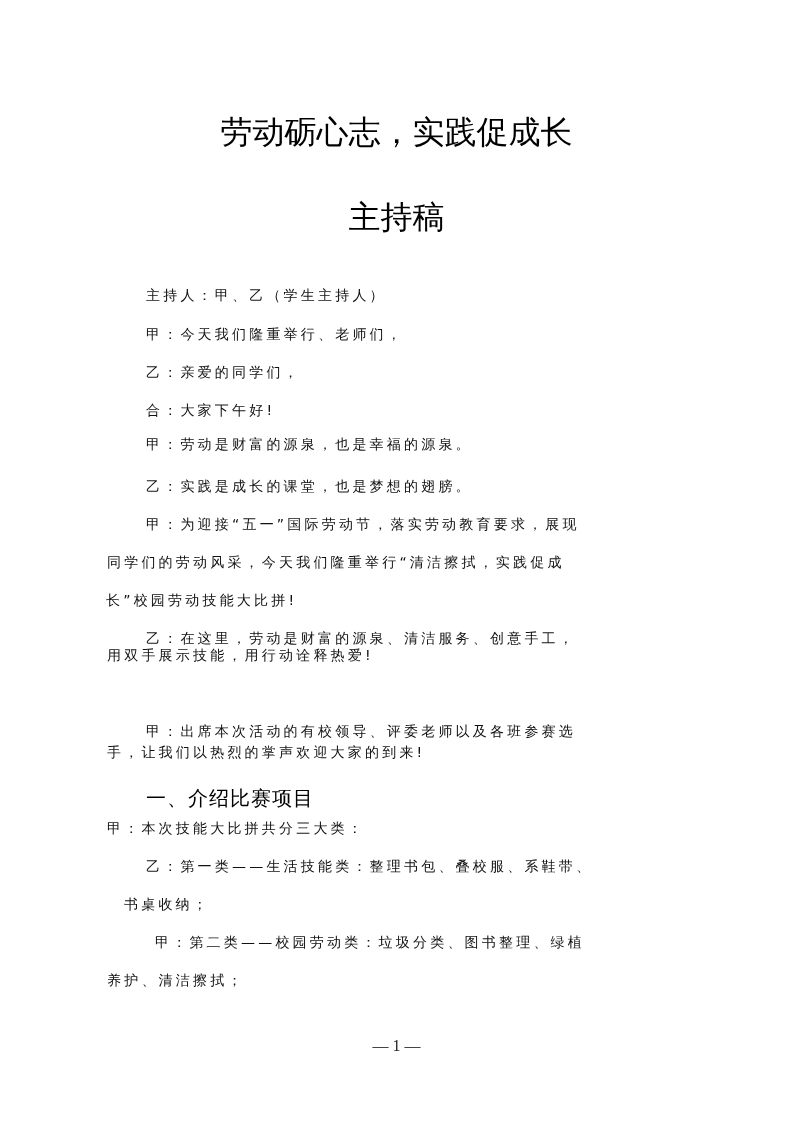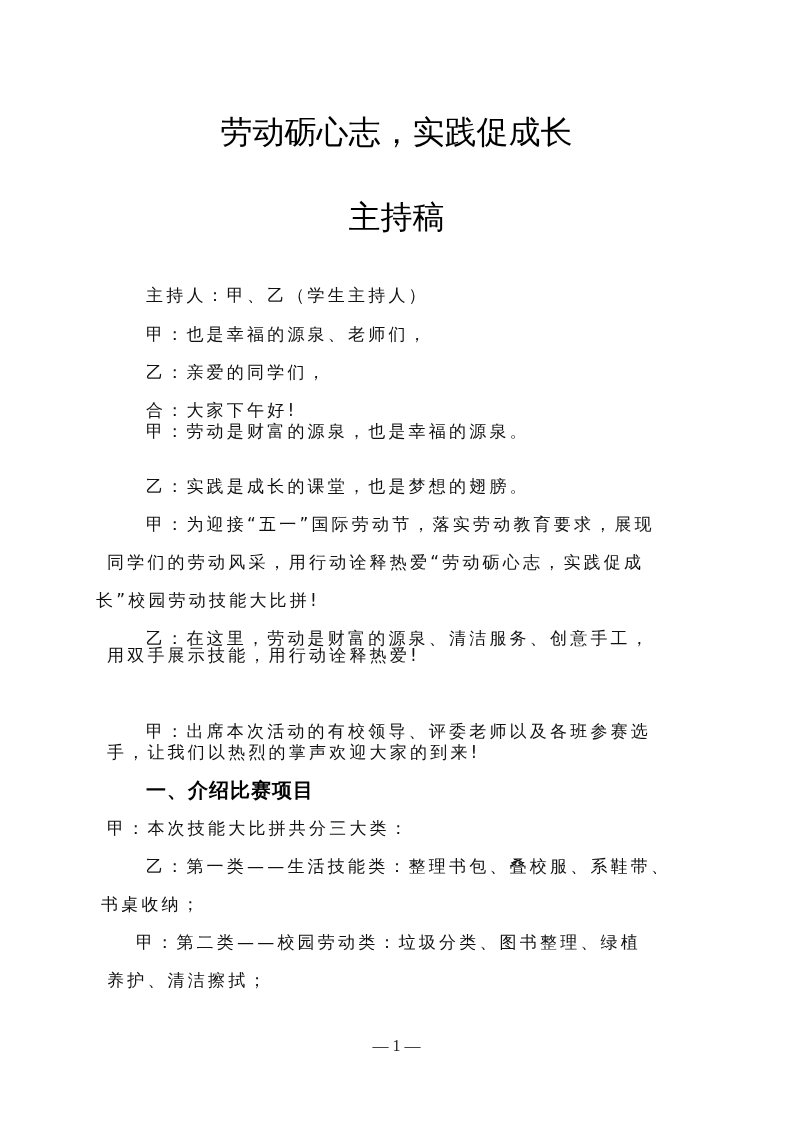--- a/index.html
+++ b/index.html
@@ -1,47 +1,47 @@
 <!DOCTYPE html>
 <html><head>
   <meta charset="utf-8">
   <style>
     html, body { margin: 0; padding: 0; background: #ffffff; }
     body { width: 793px; height: 1122px; position: relative; overflow: hidden; color: #000; }
     .page { position: absolute; left: 0; top: 0; width: 793px; height: 1122px; background: #fff; }
     .title { position: absolute; left: 0; width: 793px; text-align: center;
       font-family: "DejaVu Serif", "Liberation Serif", serif; font-size: 32px; line-height: 40px; color: #000; }
     .body-line { position: absolute; font-family: "DejaVu Sans", "Liberation Sans", sans-serif;
-      font-size: 17px; line-height: 26px; color: #111; white-space: nowrap; letter-spacing: 3.2px; }
+      font-size: 14px; line-height: 26px; color: #111; white-space: nowrap; letter-spacing: 3.2px; }
     .heading { position: absolute; font-family: "DejaVu Sans", "Liberation Sans", sans-serif;
-      font-size: 20px; font-weight: bold; line-height: 26px; color: #000; white-space: nowrap; letter-spacing: 1px; }
+      font-size: 20px; font-weight: normal; line-height: 26px; color: #000; white-space: nowrap; letter-spacing: 1px; margin-top: 8px; }
     .footer { position: absolute; left: 0; width: 793px; top: 1037px; text-align: center;
       font-family: "Liberation Serif", "DejaVu Serif", serif; font-size: 16px; color: #222; }
   </style>
 </head>
 <body>
 
 <div class="page">
   <div class="title" style="top:112px">劳动砺心志，实践促成长</div>
   <div class="title" style="top:197px">主持稿</div>
 
   <div class="body-line" style="left:146px;top:282px">主持人：甲、乙（学生主持人）</div>
-  <div class="body-line" style="left:146px;top:321px">甲：也是幸福的源泉、老师们，</div>
+  <div class="body-line" style="left:146px;top:321px">甲：今天我们隆重举行、老师们，</div>
   <div class="body-line" style="left:146px;top:397px">合：大家下午好!</div>
   <div class="body-line" style="left:146px;top:359px">乙：亲爱的同学们，</div>
-  <div class="body-line" style="left:146px;top:418px">甲：劳动是财富的源泉，也是幸福的源泉。</div>
+  <div class="body-line" style="left:146px;top:431px">甲：劳动是财富的源泉，也是幸福的源泉。</div>
   <div class="body-line" style="left:146px;top:473px">乙：实践是成长的课堂，也是梦想的翅膀。</div>
   <div class="body-line" style="left:146px;top:511px">甲：为迎接“五一”国际劳动节，落实劳动教育要求，展现</div>
-  <div class="body-line" style="left:107px;top:549px">同学们的劳动风采，用行动诠释热爱“劳动砺心志，实践促成</div>
-  <div class="body-line" style="left:96px;top:587px">长”校园劳动技能大比拼!</div>
+  <div class="body-line" style="left:107px;top:549px">同学们的劳动风采，今天我们隆重举行“清洁擦拭，实践促成</div>
+  <div class="body-line" style="left:106px;top:587px">长”校园劳动技能大比拼!</div>
   <div class="body-line" style="left:146px;top:625px">乙：在这里，劳动是财富的源泉、清洁服务、创意手工，</div>
   <div class="body-line" style="left:107px;top:642px">用双手展示技能，用行动诠释热爱!</div>
   <div class="body-line" style="left:146px;top:718px">甲：出席本次活动的有校领导、评委老师以及各班参赛选</div>
   <div class="body-line" style="left:107px;top:739px">手，让我们以热烈的掌声欢迎大家的到来!</div>
   <div class="heading" style="left:146px;top:777px">一、介绍比赛项目</div>
   <div class="body-line" style="left:107px;top:815px">甲：本次技能大比拼共分三大类：</div>
   <div class="body-line" style="left:146px;top:853px">乙：第一类——生活技能类：整理书包、叠校服、系鞋带、</div>
-  <div class="body-line" style="left:101px;top:891px">书桌收纳；</div>
-  <div class="body-line" style="left:136px;top:929px">甲：第二类——校园劳动类：垃圾分类、图书整理、绿植</div>
+  <div class="body-line" style="left:124px;top:891px">书桌收纳；</div>
+  <div class="body-line" style="left:155px;top:929px">甲：第二类——校园劳动类：垃圾分类、图书整理、绿植</div>
   <div class="body-line" style="left:107px;top:967px">养护、清洁擦拭；</div>
 
   <div class="footer">— 1 —</div>
 </div>
 
 </body></html>

